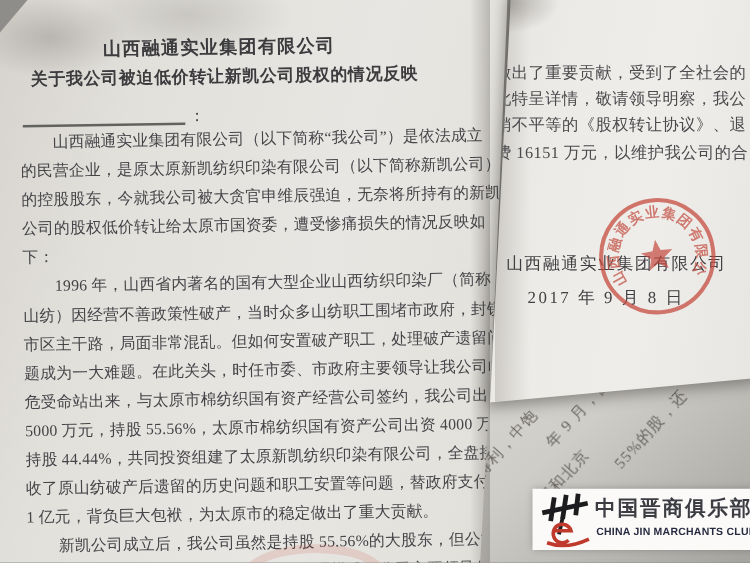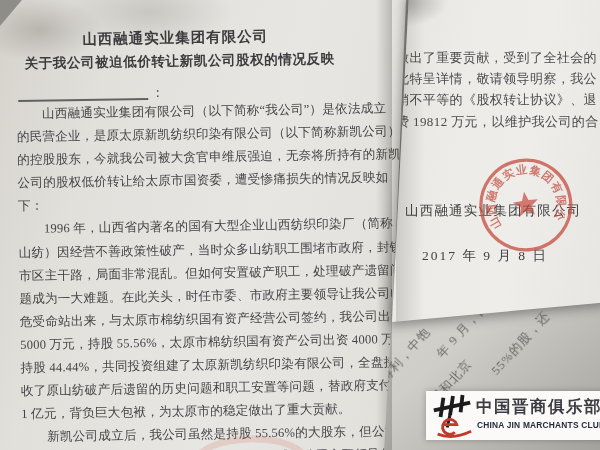--- a/index.html
+++ b/index.html
@@ -61,21 +61,21 @@
   }
   .s2-corner-shadow{left:0;top:0;width:76px;height:52px;
     background:radial-gradient(60px 34px at 18px 10px,rgba(58,54,50,.34),rgba(58,54,50,0) 72%);}
   .s2-fold-shade{left:10px;top:0;width:28px;height:338px;
     background:linear-gradient(to right,rgba(70,65,60,.18),rgba(70,65,60,0));}
   .s2-fold-light{left:1px;top:0;width:10px;height:338px;transform:rotate(1.6deg);
     background:linear-gradient(to right,rgba(255,255,255,0),#f7f6f2 55%,rgba(255,255,255,0));}
   .s2-lines{left:10px;top:57px;color:#4a494c;}
   .s2-lines div{height:21.2px;font-size:13px;white-space:nowrap;letter-spacing:.4px;}
   .s2-sig{left:19px;top:210px;font-size:13.5px;color:#403f42;letter-spacing:1.2px;white-space:nowrap;}
-  .s2-date{left:36px;top:255px;font-size:13.5px;color:#403f42;letter-spacing:2px;white-space:nowrap;text-align:right;}
+  .s2-date{left:36px;top:237px;font-size:13.5px;color:#403f42;letter-spacing:2px;white-space:nowrap;text-align:right;}
   .seal{left:89px;top:163px;width:102px;height:102px;transform:rotate(-8deg);opacity:.9;}
   
   .logo{left:426px;top:391px;width:178px;height:49px;background:#fbfaf9;
     box-shadow:0 0 6px rgba(0,0,0,.25);}
   .logo-cn{left:50px;top:5px;font-size:16.5px;font-weight:bold;color:#3c3d42;
     letter-spacing:1.5px;white-space:nowrap;font-family:"Liberation Sans","DejaVu Sans",sans-serif;}
   .logo-en{left:51px;top:29px;font-size:8.4px;font-weight:bold;color:#262b40;
     letter-spacing:.2px;white-space:nowrap;font-family:"Liberation Sans","DejaVu Sans",sans-serif;}
   .emblem{left:3px;top:3px;}
 </style>
@@ -128,21 +128,21 @@
   <div class="abs edge-shadow"></div>
 
   <div class="abs sheet2-wrap">
     <div class="abs sheet2">
       <div class="abs s2-fold-shade"></div>
       <div class="abs s2-corner-shadow"></div>
       <div class="abs s2-lines">
         <div>做出了重要贡献，受到了全社会的</div>
         <div>此特呈详情，敬请领导明察，我公</div>
         <div>销不平等的《股权转让协议》、退</div>
-        <div>费 19812 万元，以维护我公司的合</div>
+        <div>费 16151 万元，以维护我公司的合</div>
       </div>
       <div class="abs s2-sig">山西融通实业集团有限公司</div>
       <div class="abs s2-date">2017 年 9 月 8 日</div>
       <div class="abs s2-fold-light"></div>
       <svg class="abs seal" viewBox="0 0 100 100" width="102" height="102">
         <circle cx="50" cy="49" r="44" fill="none" stroke="#c5493d" stroke-width="3.2" opacity="0.82"></circle>
         <path id="sealArc" d="M 24.6,66.8 A 31,31 0 1 1 75.4,66.8" fill="none"></path>
         <text font-size="11" fill="#c6584c" opacity="0.85" letter-spacing="1.2" font-family="Liberation Serif, DejaVu Serif, serif" font-weight="bold">
           <textPath href="#sealArc" startOffset="1%">山西融通实业集团有限公司</textPath>
         </text>

